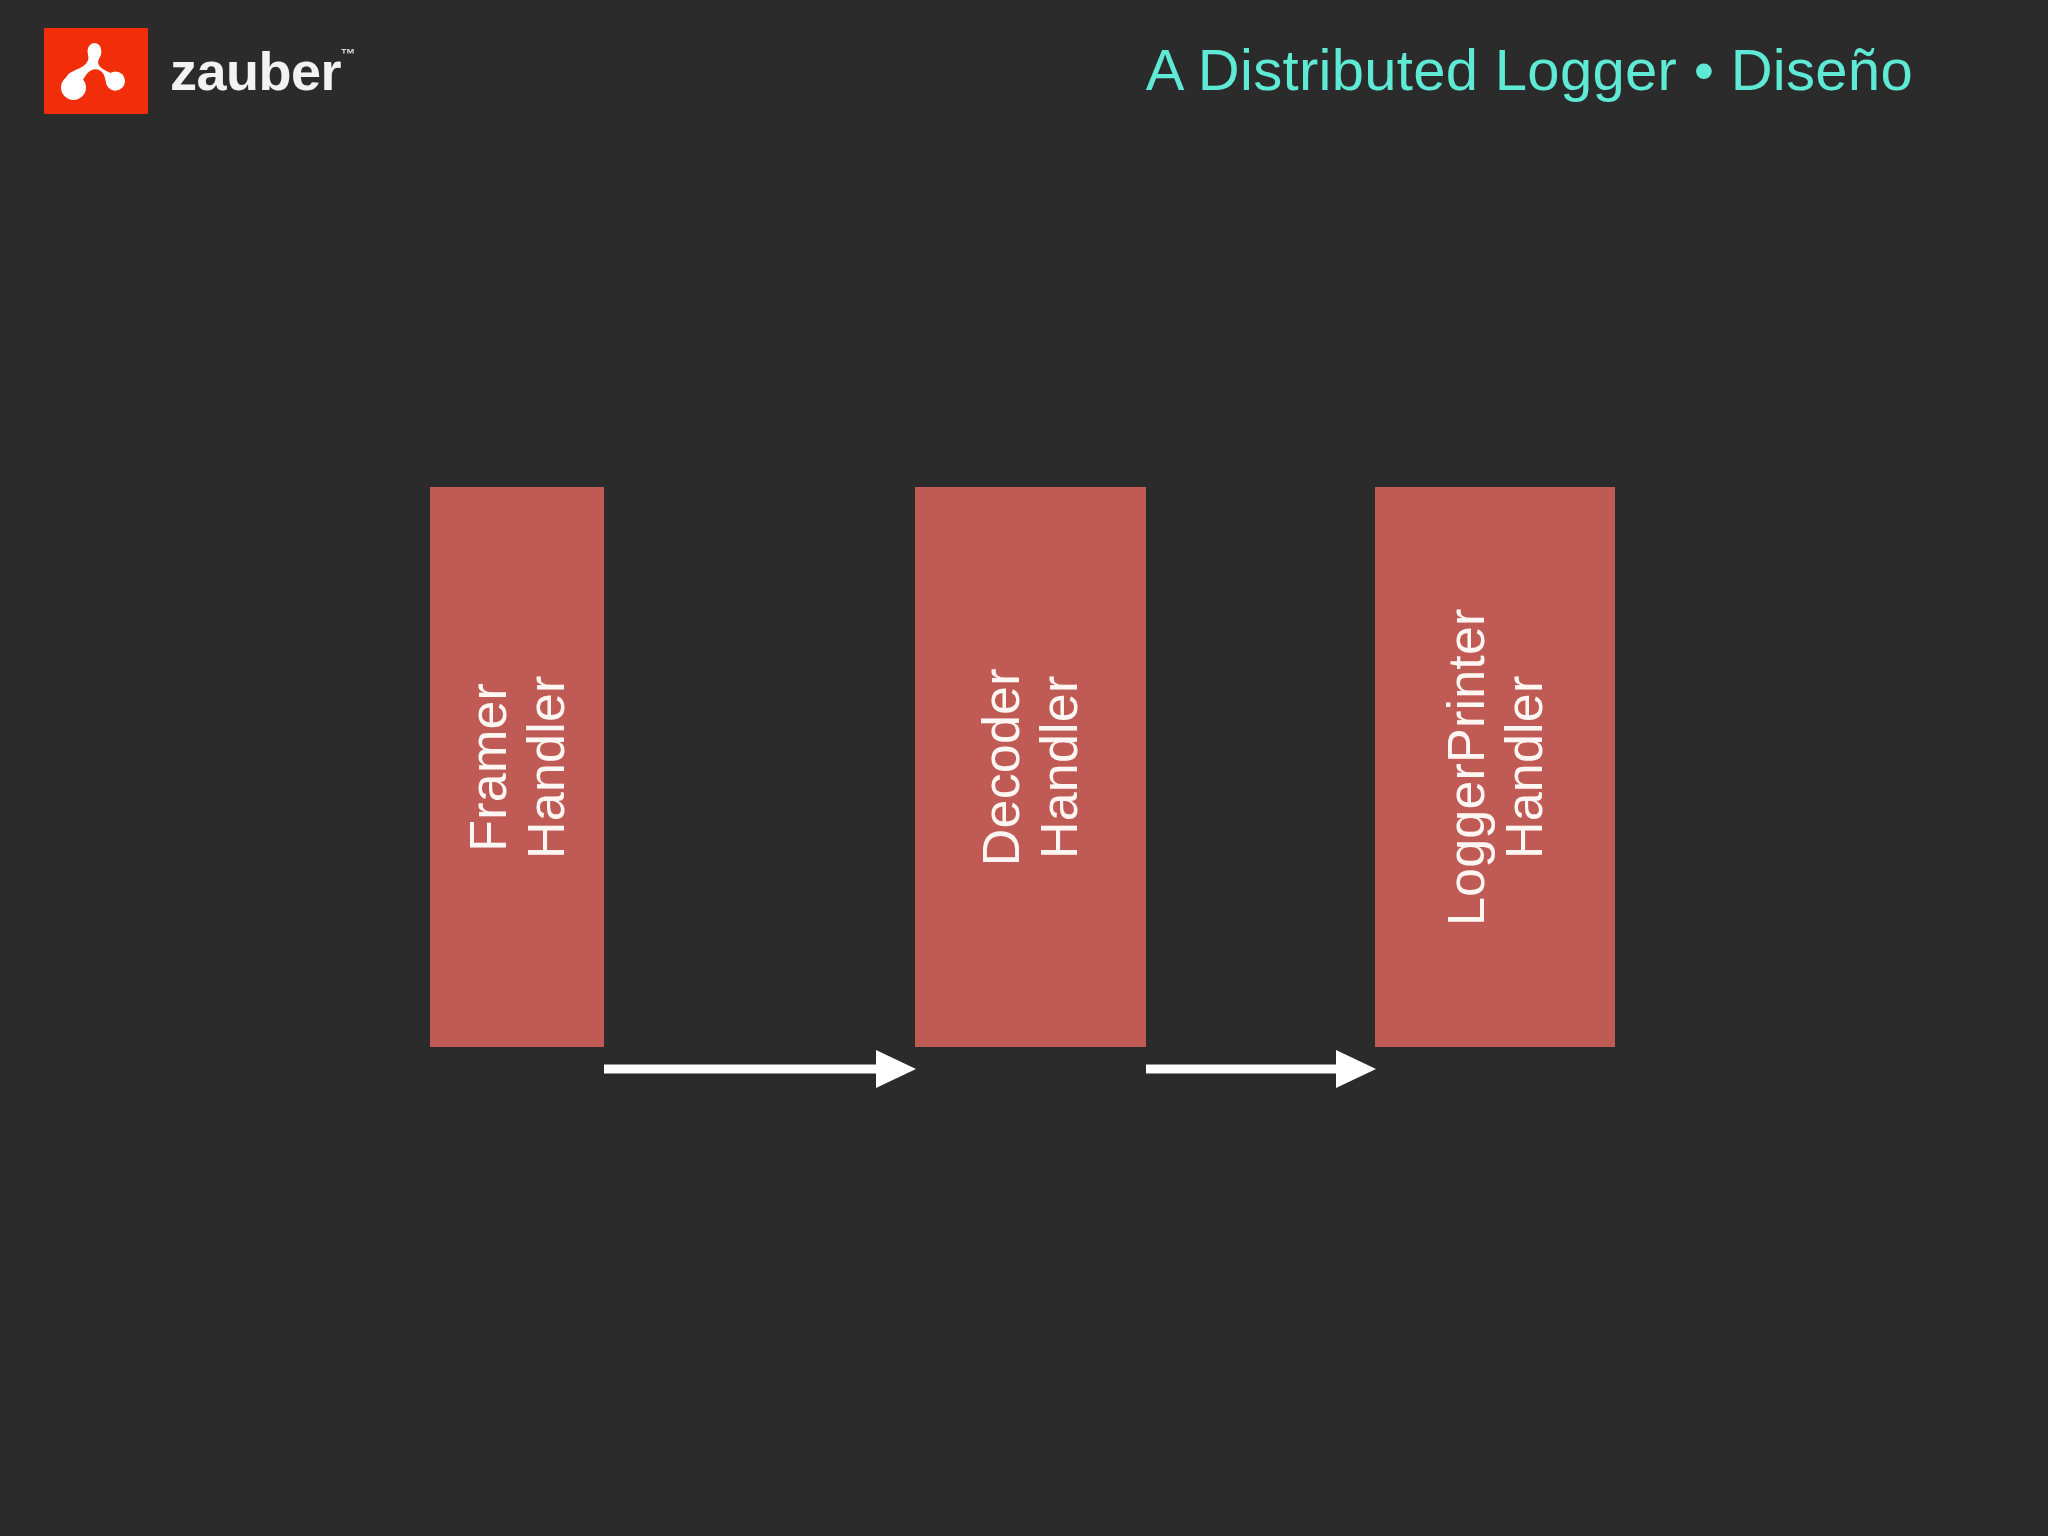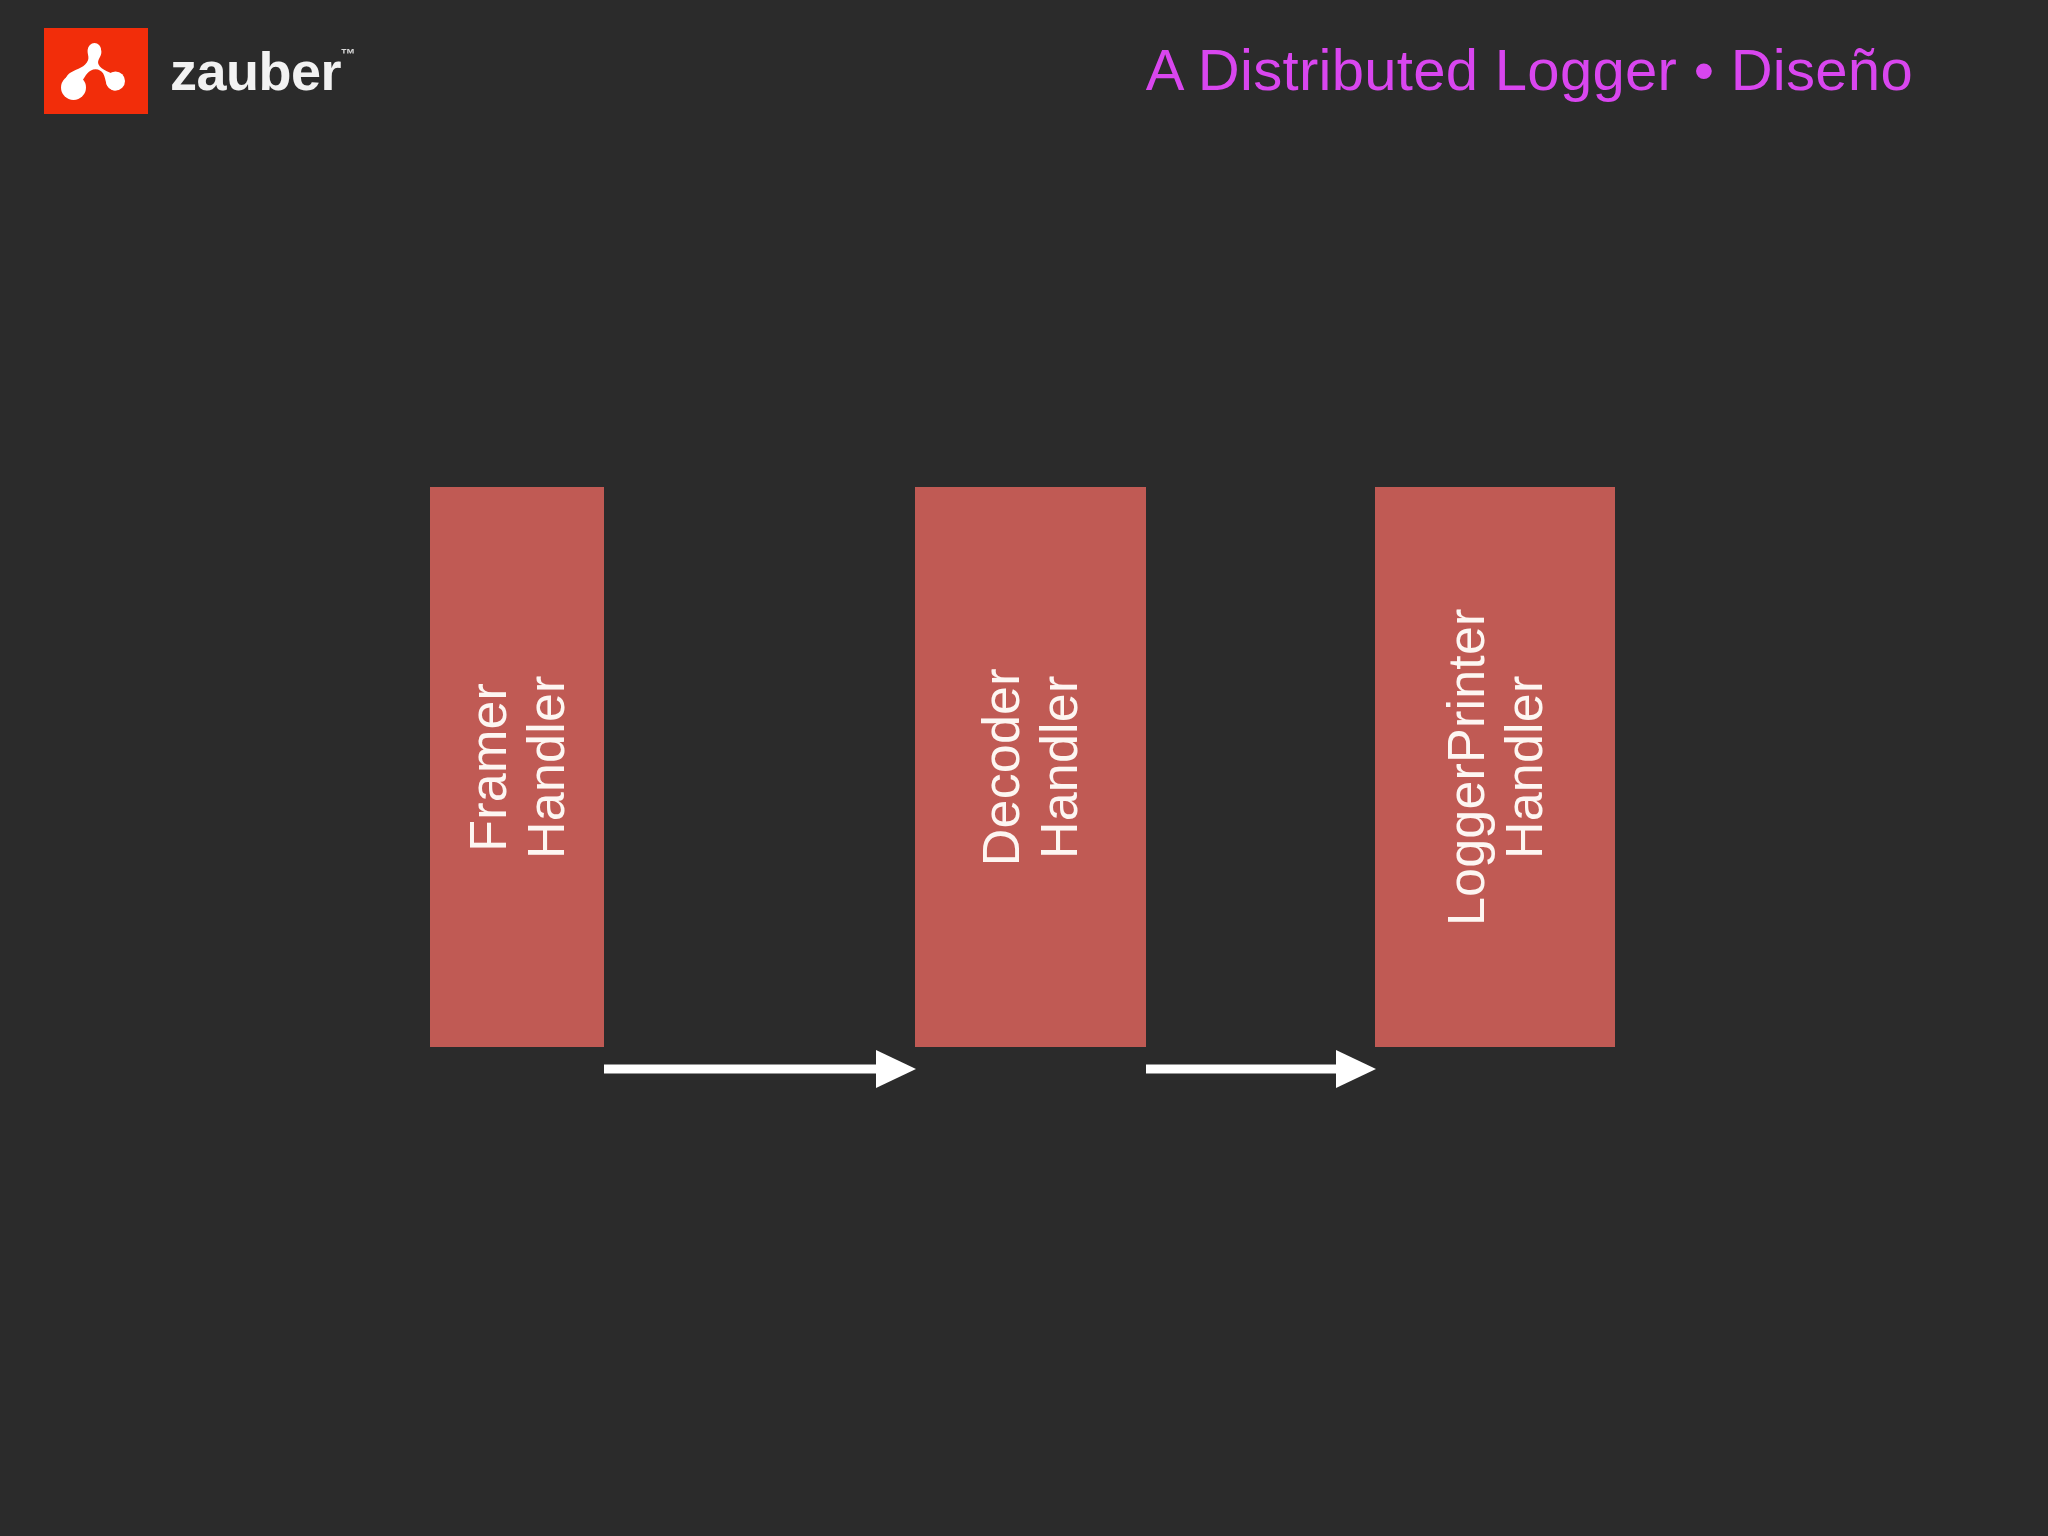--- a/index.html
+++ b/index.html
@@ -65,21 +65,21 @@
     font-size: 15px;
     font-weight: 700;
     color: #d8d8d8;
     line-height: 1;
   }
 
   #slide-title {
     position: absolute;
     right: 135px;
     top: 36px;
-    color: #d946ef;
+    color: #5eead4;
     font-size: 58px;
     font-weight: 400;
     letter-spacing: 0.3px;
     white-space: nowrap;
   }
 
   
   #pipeline-group {
     position: absolute;
     left: 389px;

